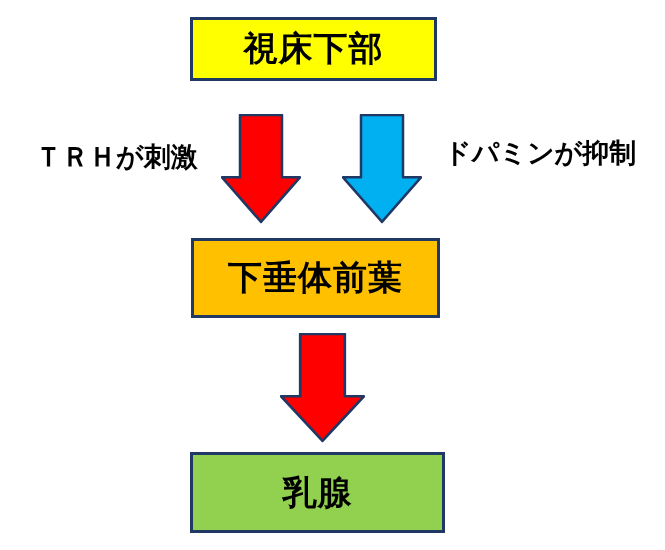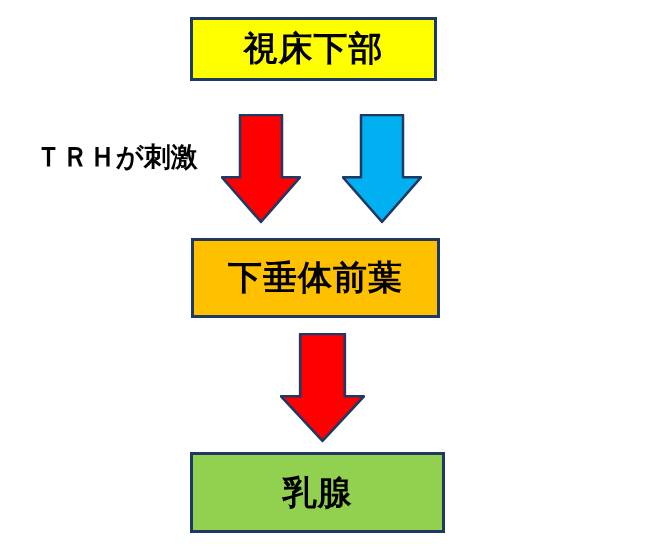--- a/index.html
+++ b/index.html
@@ -54,20 +54,21 @@
   <svg class="arrow arrow-trh" viewBox="0 0 80 106" preserveAspectRatio="none">
     <polygon points="19,1 61,1 61,61 79,61 40,104 1,61 19,61" stroke-width="2.5" stroke-linejoin="round" fill="#FF0000" stroke="#1F3864"></polygon>
   </svg>
 
   <svg class="arrow arrow-dopamine" viewBox="0 0 80 106" preserveAspectRatio="none">
     <polygon points="19,1 61,1 61,61 79,61 40,104 1,61 19,61" stroke-width="2.5" stroke-linejoin="round" fill="#00B0F0" stroke="#1F3864"></polygon>
   </svg>
 
   <div class="edge-label label-trh">ＴＲＨが刺激</div>
 
+  <div class="edge-label label-dopamine">ドパミンが抑制</div>
 
   <div class="node node-mid" style="background-color: rgb(255, 192, 0); border-color: rgb(31, 56, 100);">
     <span>下垂体前葉</span>
   </div>
 
   <svg class="arrow arrow-prolactin" viewBox="0 0 80 106" preserveAspectRatio="none">
     <polygon points="19,1 61,1 61,61 79,61 40,104 1,61 19,61" stroke-width="2.5" stroke-linejoin="round" fill="#FF0000" stroke="#1F3864"></polygon>
   </svg>
 
 

